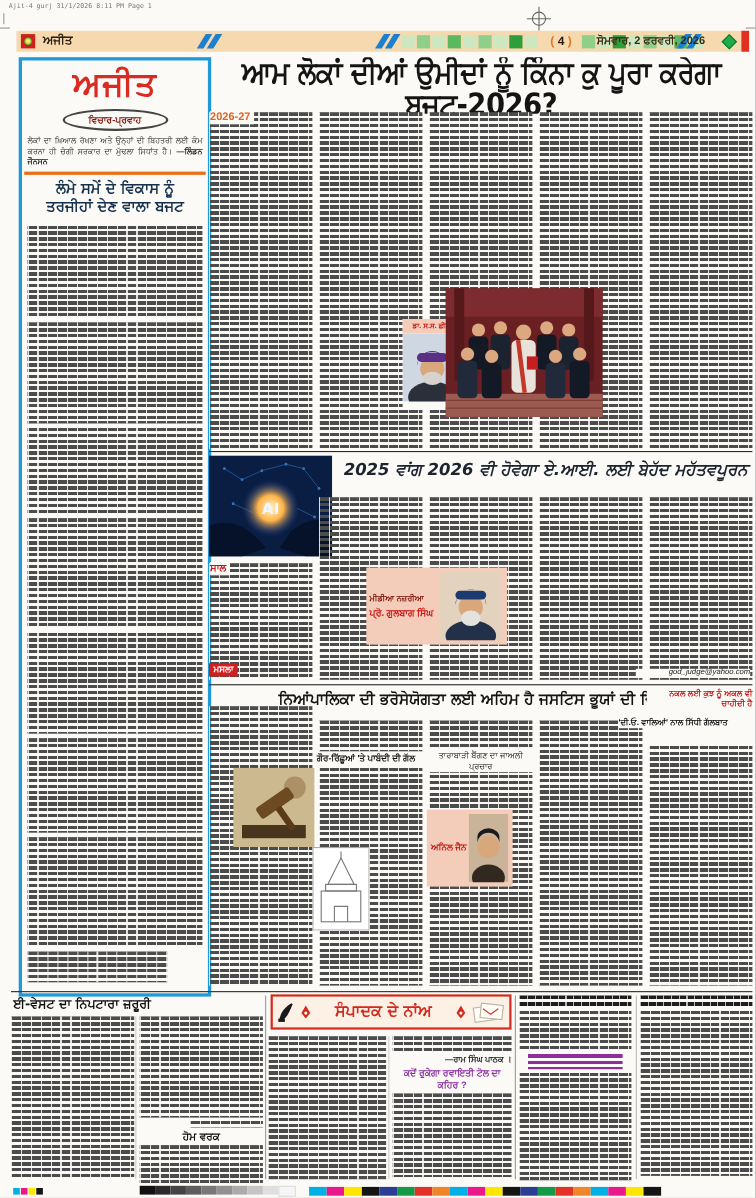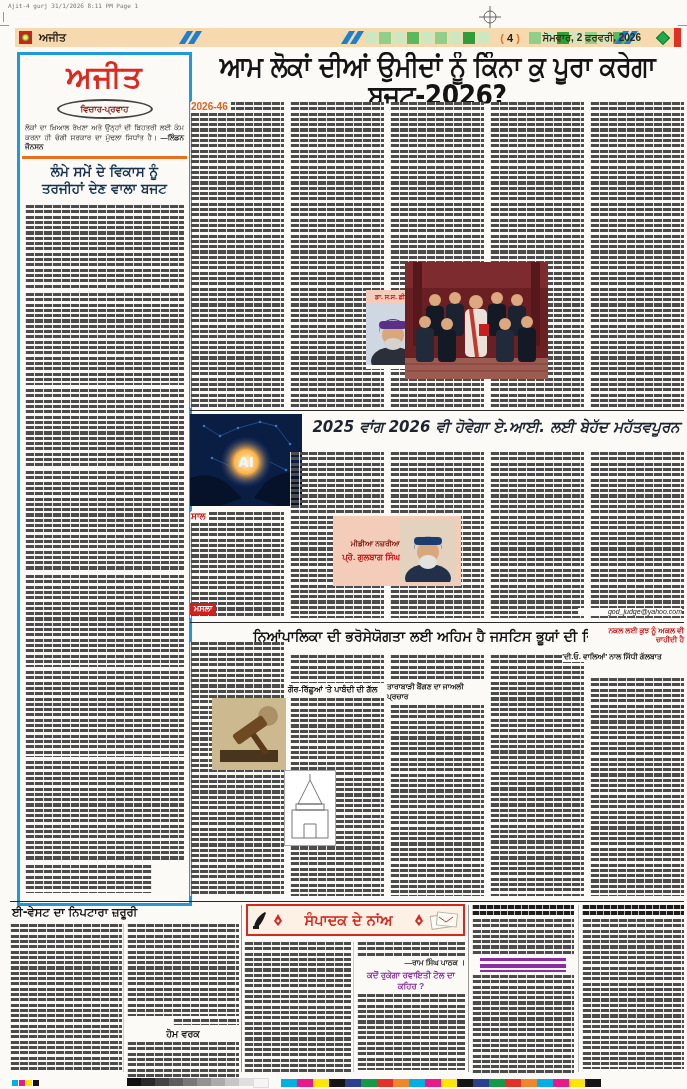--- a/index.html
+++ b/index.html
@@ -110,21 +110,21 @@
   </div>
 
   <div class="abs hl" style="left:191px;top:52px;width:493px;height:46px;text-align:center;font-size:25px;font-weight:800;
               color:#141414;line-height:1.04;letter-spacing:-0.5px;transform:scaleY(1.12);transform-origin:top;overflow:hidden;">ਆਮ ਲੋਕਾਂ ਦੀਆਂ ਉਮੀਦਾਂ ਨੂੰ ਕਿੰਨਾ ਕੁ ਪੂਰਾ ਕਰੇਗਾ ਬਜਟ-2026?</div>
 
   <div class="abs tb" style="left:190px;top:102px;width:94px;height:306px;"></div>
   <div class="abs tb" style="left:290px;top:102px;width:94px;height:306px;"></div>
   <div class="abs tb" style="left:390px;top:102px;width:94px;height:306px;"></div>
   <div class="abs tb" style="left:490px;top:102px;width:94px;height:306px;"></div>
   <div class="abs tb" style="left:590px;top:102px;width:94px;height:306px;"></div>
-  <div class="abs" style="left:191px;top:101px;font-size:10px;font-weight:800;color:#e0641e;background:#fbfaf6;padding:0 3px 1px 0;">2026-46</div>
+  <div class="abs" style="left:191px;top:101px;font-size:10px;font-weight:800;color:#e0641e;background:#fbfaf6;padding:0 3px 1px 0;">2026-27</div>
 
   <div class="abs" style="left:366px;top:290px;width:54px;background:#fbfaf6;">
     <div style="height:13px;background:#f3cdb9;color:#c41212;font-size:6.5px;font-weight:bold;text-align:center;line-height:13px;">ਡਾ. ਸ.ਸ. ਛੀਨਾ</div>
     <svg width="54" height="62">
       <rect width="54" height="62" fill="#cfd8e2"></rect>
       <ellipse cx="27" cy="58" rx="22" ry="14" fill="#2a2f3a"></ellipse>
       <circle cx="27" cy="32" r="11" fill="#d8a87c"></circle>
       <ellipse cx="27" cy="41" rx="9" ry="6" fill="#d6d3cf"></ellipse>
       <path d="M13 30 a14 14 0 0 1 28 0 l-2 -8 a14 10 0 0 0 -24 0 Z" fill="#5a2f86"></path>
       <rect x="13" y="18" width="28" height="8" rx="4" fill="#5a2f86"></rect>
@@ -197,21 +197,21 @@
               font-style:italic;color:#1d2430;">2025 ਵਾਂਗ 2026 ਵੀ ਹੋਵੇਗਾ ਏ.ਆਈ. ਲਈ ਬੇਹੱਦ ਮਹੱਤਵਪੂਰਨ</div>
 
   <div class="abs tb" style="left:190px;top:512px;width:94px;height:106px;"></div>
   <div class="abs tb" style="left:290px;top:452px;width:94px;height:166px;"></div>
   <div class="abs tb" style="left:390px;top:452px;width:94px;height:166px;"></div>
   <div class="abs tb" style="left:490px;top:452px;width:94px;height:166px;"></div>
   <div class="abs tb" style="left:590px;top:452px;width:94px;height:166px;"></div>
   <div class="abs" style="left:191px;top:511px;font-size:9px;font-weight:800;color:#c41212;background:#fbfaf6;padding:0 3px 1px 0;">ਸਾਲ</div>
 
   <div class="abs" style="left:333px;top:516px;width:128px;height:70px;background:#f3cdb9;display:flex;align-items:center;padding:3px;box-sizing:border-box;">
-    <div style="width:64px;text-align:right;">
+    <div style="width:64px;text-align:left;">
       <div style="font-size:7.5px;font-weight:bold;color:#7a1208;margin-bottom:3px;">ਮੀਡੀਆ ਨਜ਼ਰੀਆ</div>
       <div style="font-size:8.5px;font-weight:bold;color:#cc1111;">ਪ੍ਰੋ. ਗੁਲਬਾਗ ਸਿੰਘ</div>
     </div>
     <svg width="56" height="62">
       <rect width="56" height="62" fill="#e3d2bd"></rect>
       <ellipse cx="28" cy="58" rx="23" ry="14" fill="#23304a"></ellipse>
       <circle cx="28" cy="32" r="11" fill="#d8a87c"></circle>
       <ellipse cx="28" cy="42" rx="9" ry="7" fill="#e4e2de"></ellipse>
       <path d="M14 30 a14 14 0 0 1 28 0 l-2 -9 a14 10 0 0 0 -24 0 Z" fill="#1c3b6e"></path>
       <rect x="14" y="17" width="28" height="8" rx="4" fill="#1c3b6e"></rect>
@@ -228,41 +228,50 @@
   <div class="abs tb" style="left:290px;top:655px;width:94px;height:28px;"></div>
   <div class="abs tb" style="left:290px;top:698px;width:94px;height:198px;"></div>
   <div class="abs tb" style="left:390px;top:655px;width:94px;height:26px;"></div>
   <div class="abs tb" style="left:390px;top:694px;width:94px;height:202px;"></div>
   <div class="abs tb" style="left:490px;top:655px;width:94px;height:241px;"></div>
   <div class="abs tb" style="left:590px;top:678px;width:94px;height:218px;"></div>
 
   <div class="abs" style="left:588px;top:626px;width:96px;text-align:right;font-size:7.5px;font-weight:bold;color:#c41212;line-height:1.25;background:#fbfaf6;">ਨਕਲ ਲਈ ਕੁਝ ਨੂੰ ਅਕਲ ਵੀ ਚਾਹੀਦੀ ਹੈ</div>
   <div class="abs" style="left:562px;top:652px;width:100px;text-align:center;font-size:7.5px;font-weight:bold;color:#111;background:#fbfaf6;">'ਦੀ.ਓ. ਵਾਲਿਆਂ' ਨਾਲ ਸਿੱਧੀ ਗੱਲਬਾਤ</div>
   <div class="abs" style="left:288px;top:685px;width:98px;text-align:left;font-size:8px;font-weight:bold;color:#111;background:#fbfaf6;">ਗੌਰ-ਰਿੱਛੂਆਂ 'ਤੇ ਪਾਬੰਦੀ ਦੀ ਗੱਲ</div>
-  <div class="abs" style="left:387px;top:682px;width:100px;text-align:left;font-size:7.5px;font-weight:bold;color:#111;background:#fbfaf6;">ਤਾਰਾਬਾੜੀ ਬੈਂਗਣ ਦਾ ਜਾਅਲੀ ਪ੍ਰਚਾਰ</div>
+  <div class="abs" style="left:387px;top:682px;width:100px;text-align:center;font-size:7.5px;font-weight:normal;color:#111;background:#fbfaf6;">ਤਾਰਾਬਾੜੀ ਬੈਂਗਣ ਦਾ ਜਾਅਲੀ ਪ੍ਰਚਾਰ</div>
 
   <svg class="abs" width="74" height="72" style="left:212px;top:698px;">
     <rect width="74" height="72" fill="#cdb990"></rect>
     <circle cx="56" cy="18" r="10" fill="#8a6a3a" opacity=".5"></circle>
     <rect x="8" y="52" width="58" height="12" fill="#49351d"></rect>
     <g transform="rotate(-35 38 32)">
       <rect x="20" y="26" width="36" height="12" rx="3" fill="#6e4a22"></rect>
       <rect x="35" y="37" width="6" height="24" fill="#5a3a1a"></rect>
     </g>
   </svg>
 
   <svg class="abs" width="52" height="76" style="left:284px;top:770px;">
     <rect x="0.5" y="0.5" width="51" height="75" fill="#ffffff" stroke="#aaa"></rect>
     <line x1="26" y1="4" x2="26" y2="10" stroke="#777"></line>
     <path d="M26 10 L38 34 L14 34 Z" fill="none" stroke="#777"></path>
     <rect x="12" y="34" width="28" height="6" fill="none" stroke="#777"></rect>
     <rect x="8" y="40" width="36" height="28" fill="none" stroke="#777"></rect>
     <path d="M20 68 v-14 h12 v14" fill="none" stroke="#777"></path>
   </svg>
 
+  <div class="abs" style="left:388px;top:736px;width:78px;height:70px;background:#f3cdb9;display:flex;align-items:center;padding:2px;box-sizing:border-box;">
+    <div style="width:36px;text-align:center;font-size:8px;font-weight:bold;color:#c41212;">ਅਨਿਲ ਜੈਨ</div>
+    <svg width="36" height="62">
+      <rect width="36" height="62" fill="#c9b49a"></rect>
+      <ellipse cx="18" cy="58" rx="15" ry="12" fill="#31281f"></ellipse>
+      <circle cx="18" cy="30" r="10" fill="#d8a87c"></circle>
+      <path d="M8 27 a10 10 0 0 1 20 0 l0 -6 a10 8 0 0 0 -20 0 Z" fill="#1b1b1b"></path>
+    </svg>
+  </div>
 
   <div class="abs rule" style="left:10px;top:901px;width:674px;height:1px;"></div>
 
   <div class="abs hl" style="left:12px;top:905px;width:200px;font-size:11.5px;font-weight:800;color:#101010;">ਈ-ਵੇਸਟ ਦਾ ਨਿਪਟਾਰਾ ਜ਼ਰੂਰੀ</div>
   <div class="abs tb" style="left:10px;top:924px;width:112px;height:148px;"></div>
   <div class="abs" style="left:127px;top:924px;width:112px;">
     <div class="tb" style="height:92px;"></div>
     <div class="tb" style="height:6px;width:66px;margin:3px 0 3px auto;"></div>
     <div class="hl" style="text-align:center;font-size:9.5px;font-weight:800;color:#101010;margin:2px 0;">ਹੋਮ ਵਰਕ</div>
     <div class="tb" style="height:36px;"></div>

